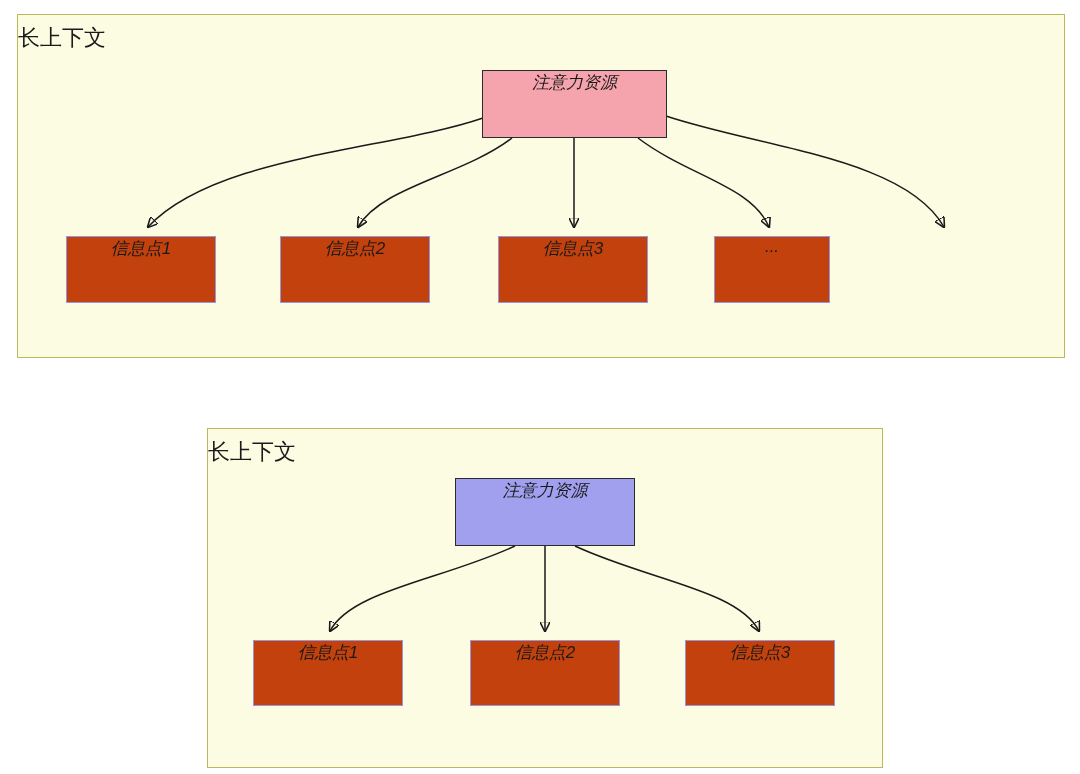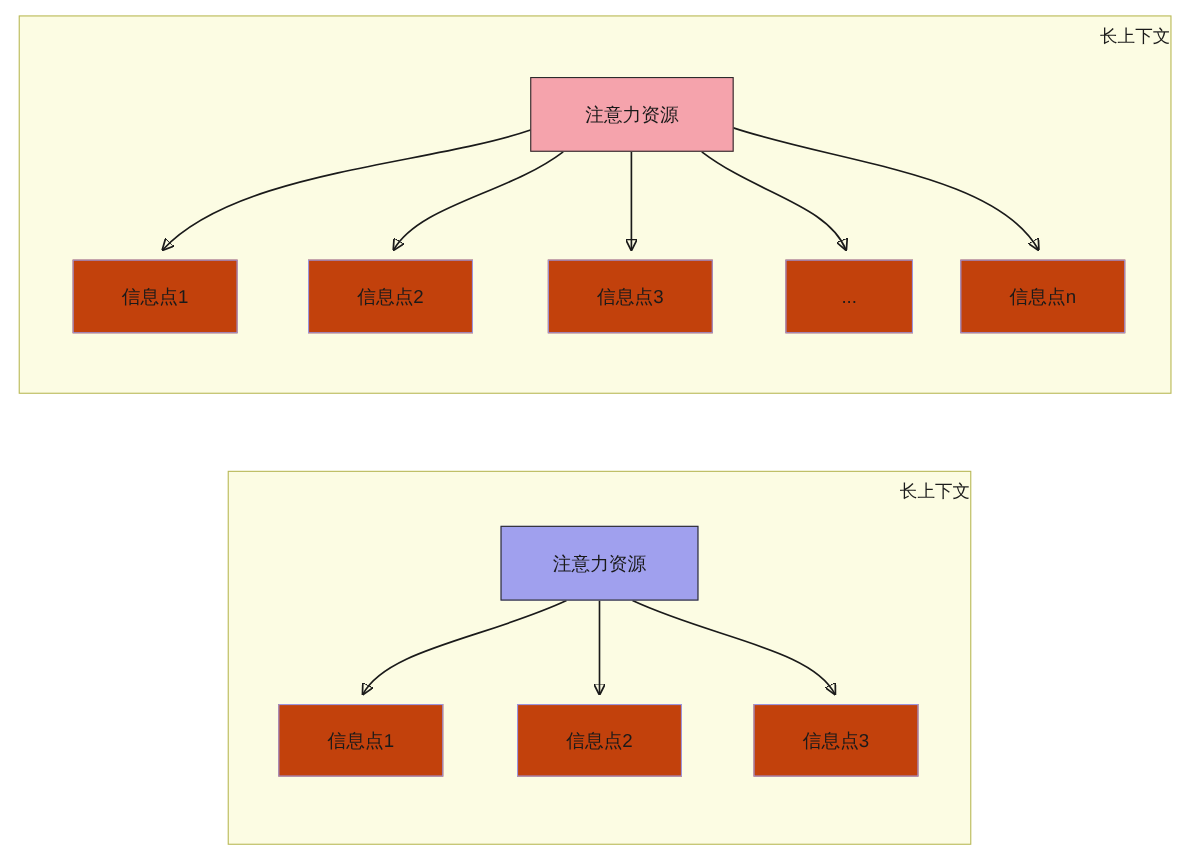--- a/index.html
+++ b/index.html
@@ -19,32 +19,32 @@
     position: absolute;
     background: #fcfce3;
     border: 1px solid #b9b95a;
     box-sizing: border-box;
   }
   .container-title {
     position: absolute;
     top: 8px;
     left: 0;
     right: 0;
-    text-align: right;
-    font-size: 16px;
+    text-align: left;
+    font-size: 22px;
     color: #1a1a1a;
   }
   .node {
     position: absolute;
     display: flex;
-    align-items: center;
     justify-content: center;
     box-sizing: border-box;
     font-size: 17px;
     color: #1a1a1a;
+    font-style: italic;
   }
   .attention-pink {
     background: #f5a3ac;
     border: 1px solid #2b2b2b;
   }
   .attention-purple {
     background: #a0a0ee;
     border: 1px solid #2b2b2b;
   }
   .info-node {
@@ -105,23 +105,20 @@
   </div>
   <div class="node info-node" style="left:280px; top:236px; width:150px; height:67px;">
     <span>信息点2</span>
   </div>
   <div class="node info-node" style="left:498px; top:236px; width:150px; height:67px;">
     <span>信息点3</span>
   </div>
   <div class="node info-node" style="left:714px; top:236px; width:116px; height:67px;">
     <span>...</span>
   </div>
-  <div class="node info-node" style="left:873px; top:236px; width:150px; height:67px;">
-    <span>信息点n</span>
-  </div>
 
   <div class="node attention-purple" style="left:455px; top:478px; width:180px; height:68px;">
     <span>注意力资源</span>
   </div>
 
   <div class="node info-node" style="left:253px; top:640px; width:150px; height:66px;">
     <span>信息点1</span>
   </div>
   <div class="node info-node" style="left:470px; top:640px; width:150px; height:66px;">
     <span>信息点2</span>

